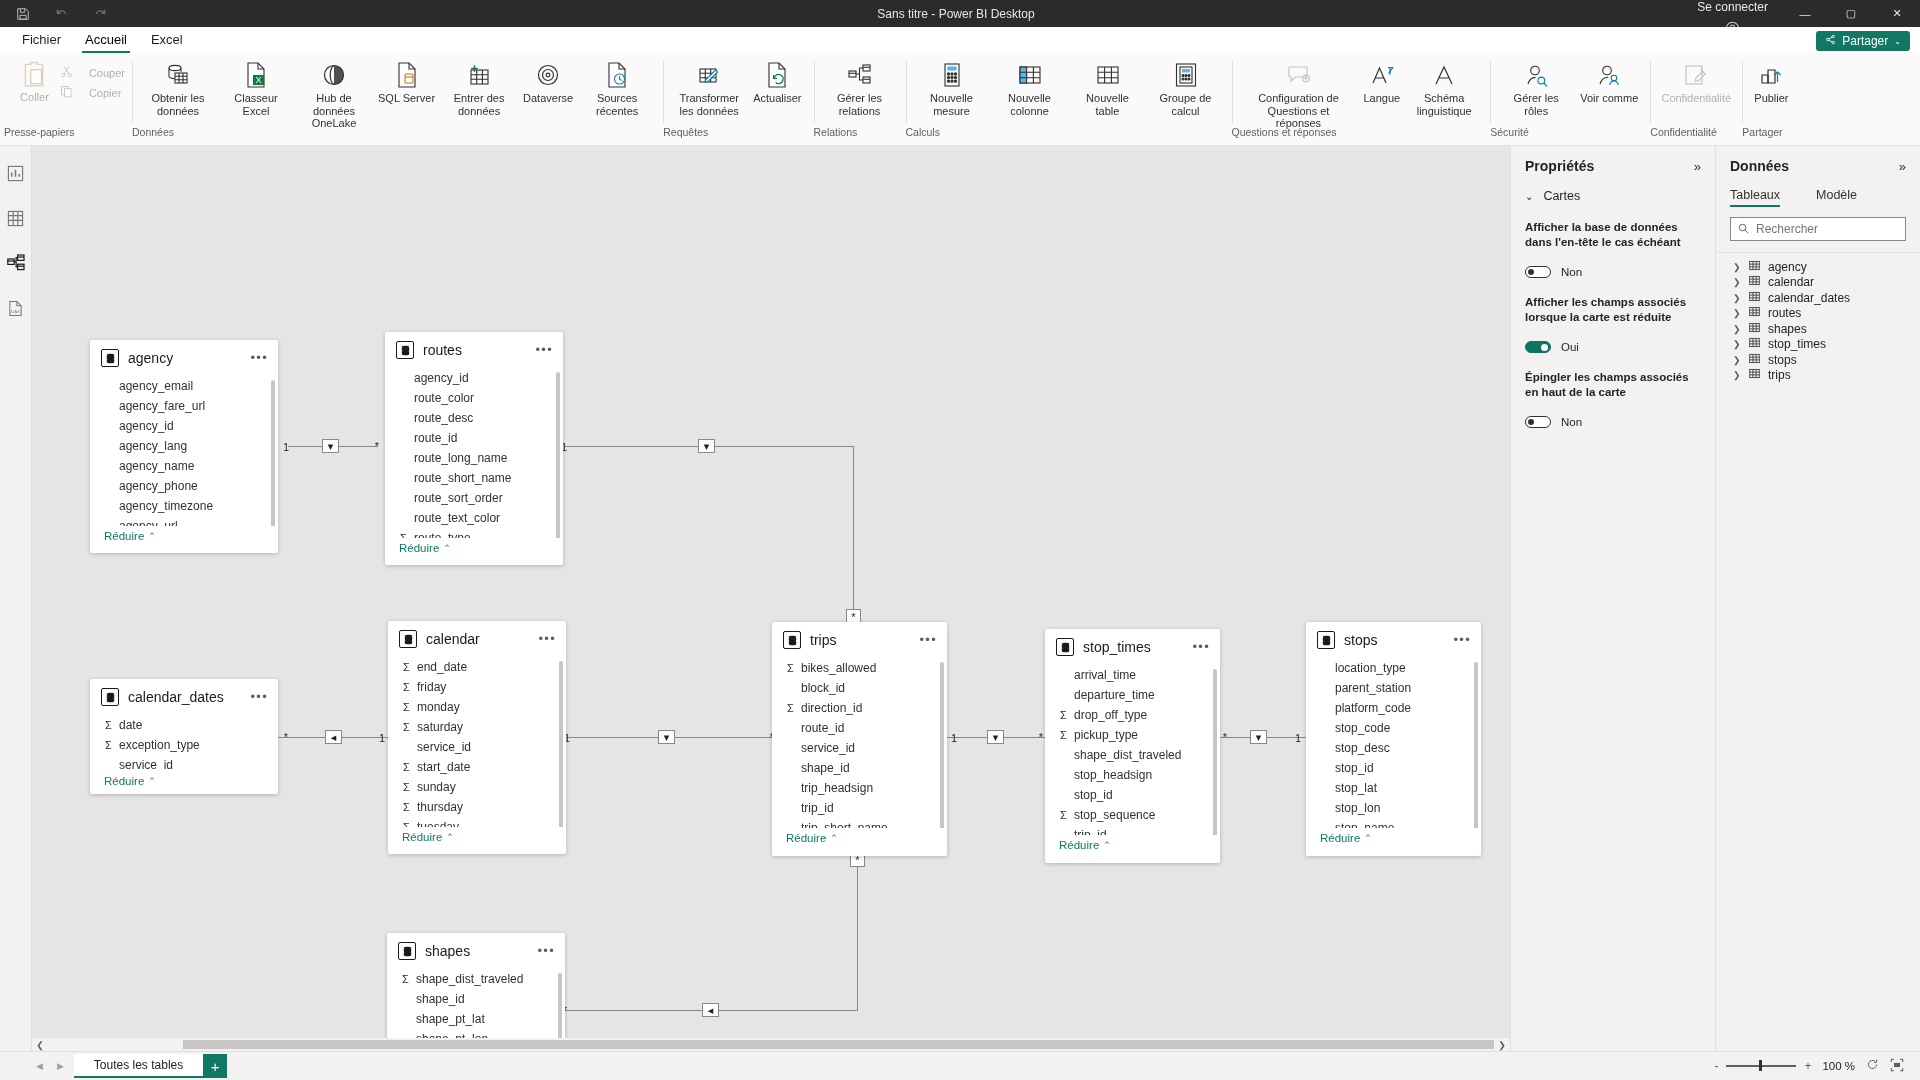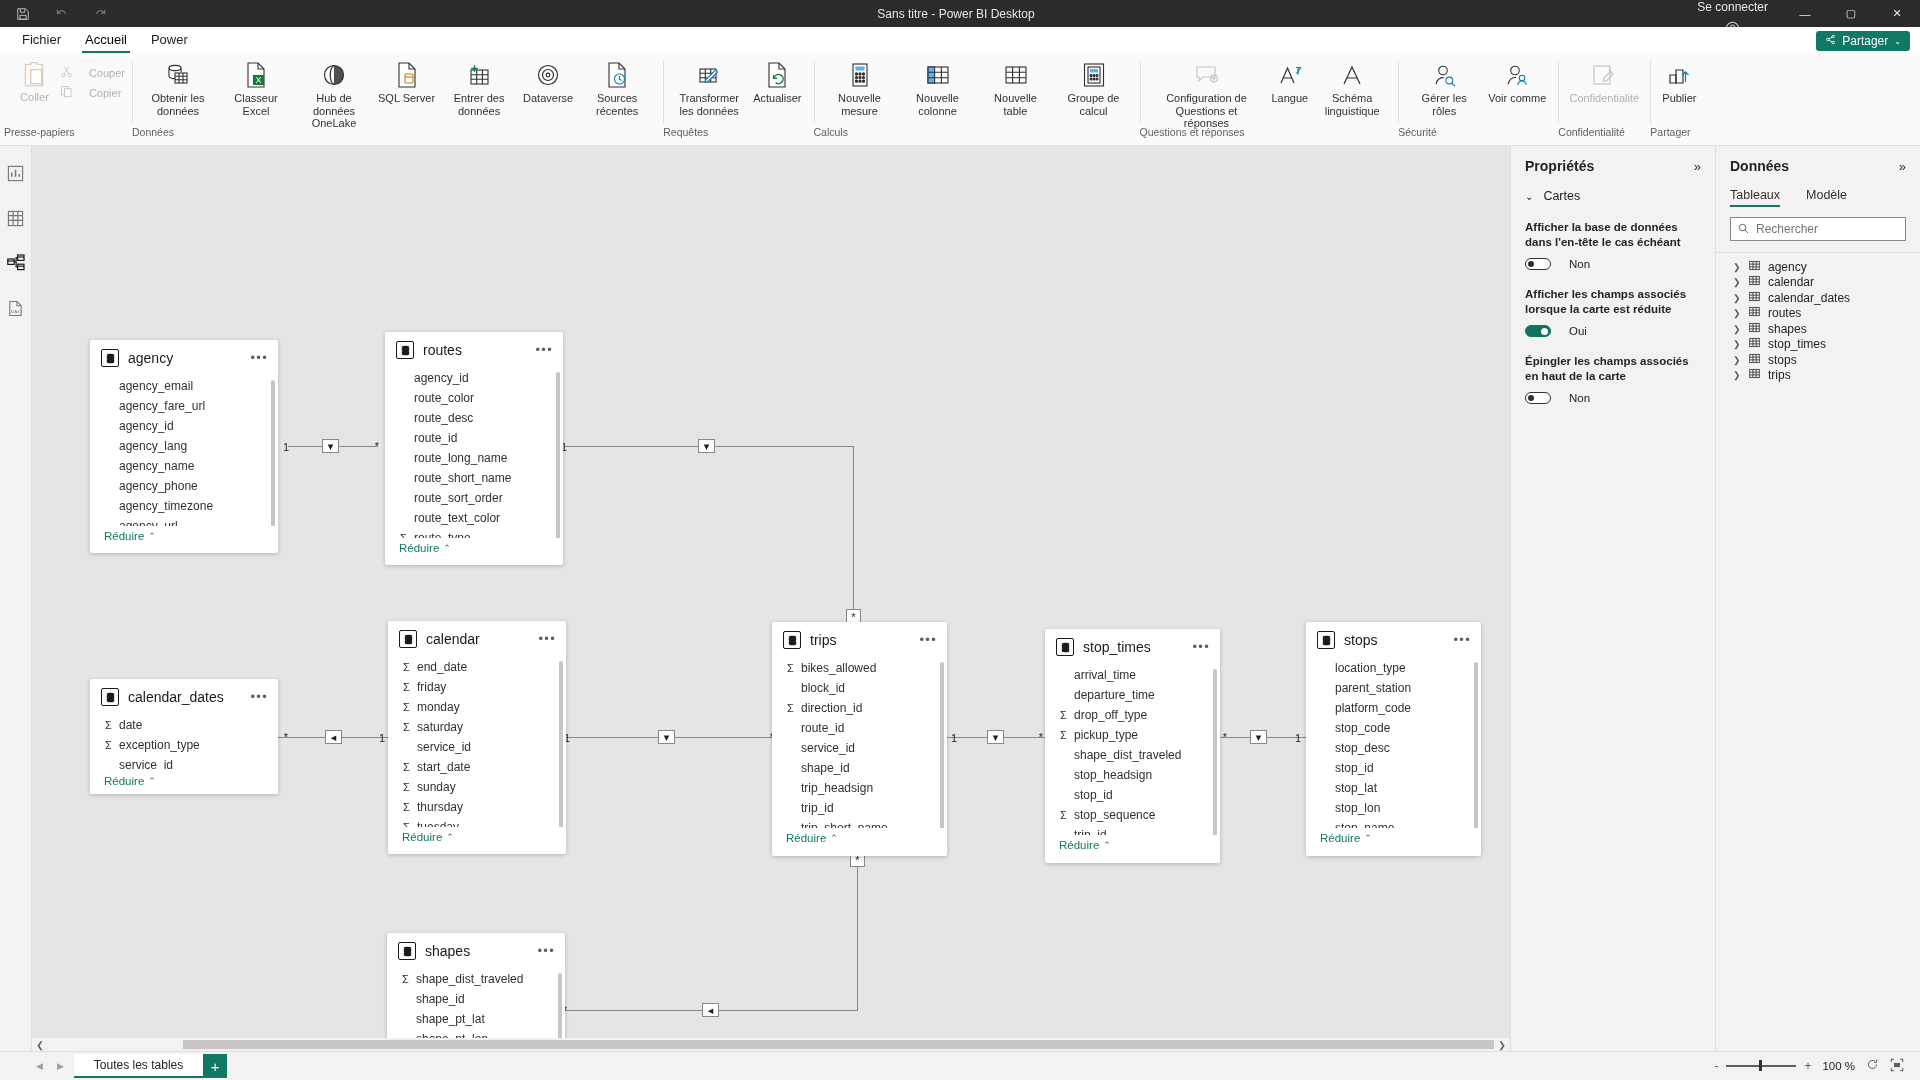--- a/index.html
+++ b/index.html
@@ -114,28 +114,28 @@
 
   
   .panel{ background:#f3f2f1; border-left:1px solid #e1dfdd; }
   .panel-props{ width:205px; padding:12px 14px 0 14px;}
   .panel-data{ width:205px; padding:12px 0 0 0;}
   .panel-hdr{ display:flex; align-items:center;text-align:center; }
   .panel-hdr .ttl{ font-size:14px; font-weight:bold; color:#252423;}
   .panel-hdr .exp{ margin-left:auto; color:#323130; font-size:13px;}
   .section-row{ display:flex; align-items:center; gap:10px; margin-top:15px; font-size:12.5px; color:#252423;}
   .prop-lbl{ font-size:11.5px; font-weight:bold; color:#252423; line-height:15px; margin-top:17px;}
-  .tgl-row{ display:flex; gap:18px; margin-top:8px;}
+  .tgl-row{ display:flex; gap:10px; margin-top:16px;}
   .tgl{ width:26px;height:12px;border-radius:8px;border:1px solid #323130;background:#fff;position:relative;}
   .tgl .kn{ position:absolute; left:2px; top:2px; width:6px;height:6px;border-radius:50%;background:#323130;}
   .tgl.on{ background:#0f7362; border-color:#0f7362;}
   .tgl.on .kn{ left:auto; right:2px; background:#fff; width:7px;height:7px; top:1.5px;}
   .tgl-txt{ font-size:11.5px; color:#252423;}
 
-  .dtabs{ display:flex; gap:26px; padding:0 14px; margin-top:14px;}
+  .dtabs{ display:flex; gap:36px; padding:0 14px; margin-top:14px;}
   .dtab{ font-size:12.5px; color:#323130; padding-bottom:5px; position:relative;}
   .dtab.active:after{content:"";position:absolute;left:0;right:0;bottom:0;height:2.5px;background:#117865;}
   .dsearch{ margin:10px 14px 0 14px; height:24px; border:1px solid #8a8886; background:#fff;
             display:flex; align-items:center; gap:7px; padding:0 7px; }
   .dsearch input{ border:0; outline:0; font-size:12px; font-family:inherit; color:#201f1e; width:100%;
                   background:transparent;}
   .dlist{ margin-top:11px; border-top:1px solid #e1dfdd; padding-top:6px;}
   .ditem{ display:flex; align-items:center; gap:8px; height:15.5px; padding-left:17px; font-size:12px; color:#252423;}
   .ditem .caret{ color:#605e5c; font-size:9px; width:8px;}
 
@@ -192,21 +192,21 @@
     </div>
     <div class="tb-wbtn">—</div>
     <div class="tb-wbtn">▢</div>
     <div class="tb-wbtn close">✕</div>
   </div>
 </div>
 
 <div class="menubar">
   <div class="menu-item">Fichier</div>
   <div class="menu-item active">Accueil</div>
-  <div class="menu-item">Power</div>
+  <div class="menu-item">Excel</div>
   <div class="menu-right">
     <div class="share-btn">
       <span>
         <svg width="11" height="11" viewBox="0 0 16 16" fill="none" stroke="#fff" stroke-width="1.3">
           <circle cx="12" cy="3.5" r="1.8"></circle>
             <circle cx="4" cy="8" r="1.8"></circle>
             <circle cx="12" cy="12.5" r="1.8"></circle>
           <path d="M5.6 7.1 10.4 4.4M5.6 8.9l4.8 2.7"></path>
         </svg>
       </span>
@@ -355,20 +355,39 @@
             <path d="M9 18a4.6 4.6 0 1 1 1.6 3.5" stroke="#107c41" stroke-width="1.3"></path>
             <path d="M8.6 14v3.4H12" stroke="#107c41" stroke-width="1.3"></path>
           </svg>
         </span>
         <span class="lbl">Actualiser</span>
       </div>
     </div>
     <div class="rgroup-label">Requêtes</div>
   </div>
 
+  <div class="rgroup">
+    <div class="rgroup-body">
+      <div class="rbtn">
+        <span class="ico">
+          <svg width="27" height="24" viewBox="0 0 27 24" fill="none" stroke="#323130" stroke-width="1.1">
+            <rect x="3" y="8" width="7" height="6"></rect>
+              <path d="M3 10.3h7"></path>
+            <rect x="17" y="2" width="7" height="6"></rect>
+              <path d="M17 4.3h7"></path>
+            <rect x="17" y="14" width="7" height="6"></rect>
+              <path d="M17 16.3h7"></path>
+            <path d="M10 11h3.5V5H17M13.5 11v6H17"></path>
+          </svg>
+        </span>
+        <span class="lbl">Gérer les relations</span>
+      </div>
+    </div>
+    <div class="rgroup-label">Relations</div>
+  </div>
 
   <div class="rgroup">
     <div class="rgroup-body">
       <div class="rbtn">
         <span class="ico">
           <svg width="22" height="27" viewBox="0 0 22 27" fill="none" stroke="#323130" stroke-width="1.1">
             <rect x="4" y="2" width="14" height="22"></rect>
               <rect x="6.5" y="4.5" width="9" height="4" fill="#59b4ea" stroke="none"></rect>
             <g fill="#323130">
                 <circle cx="7.5" cy="12" r="1.1"></circle>

